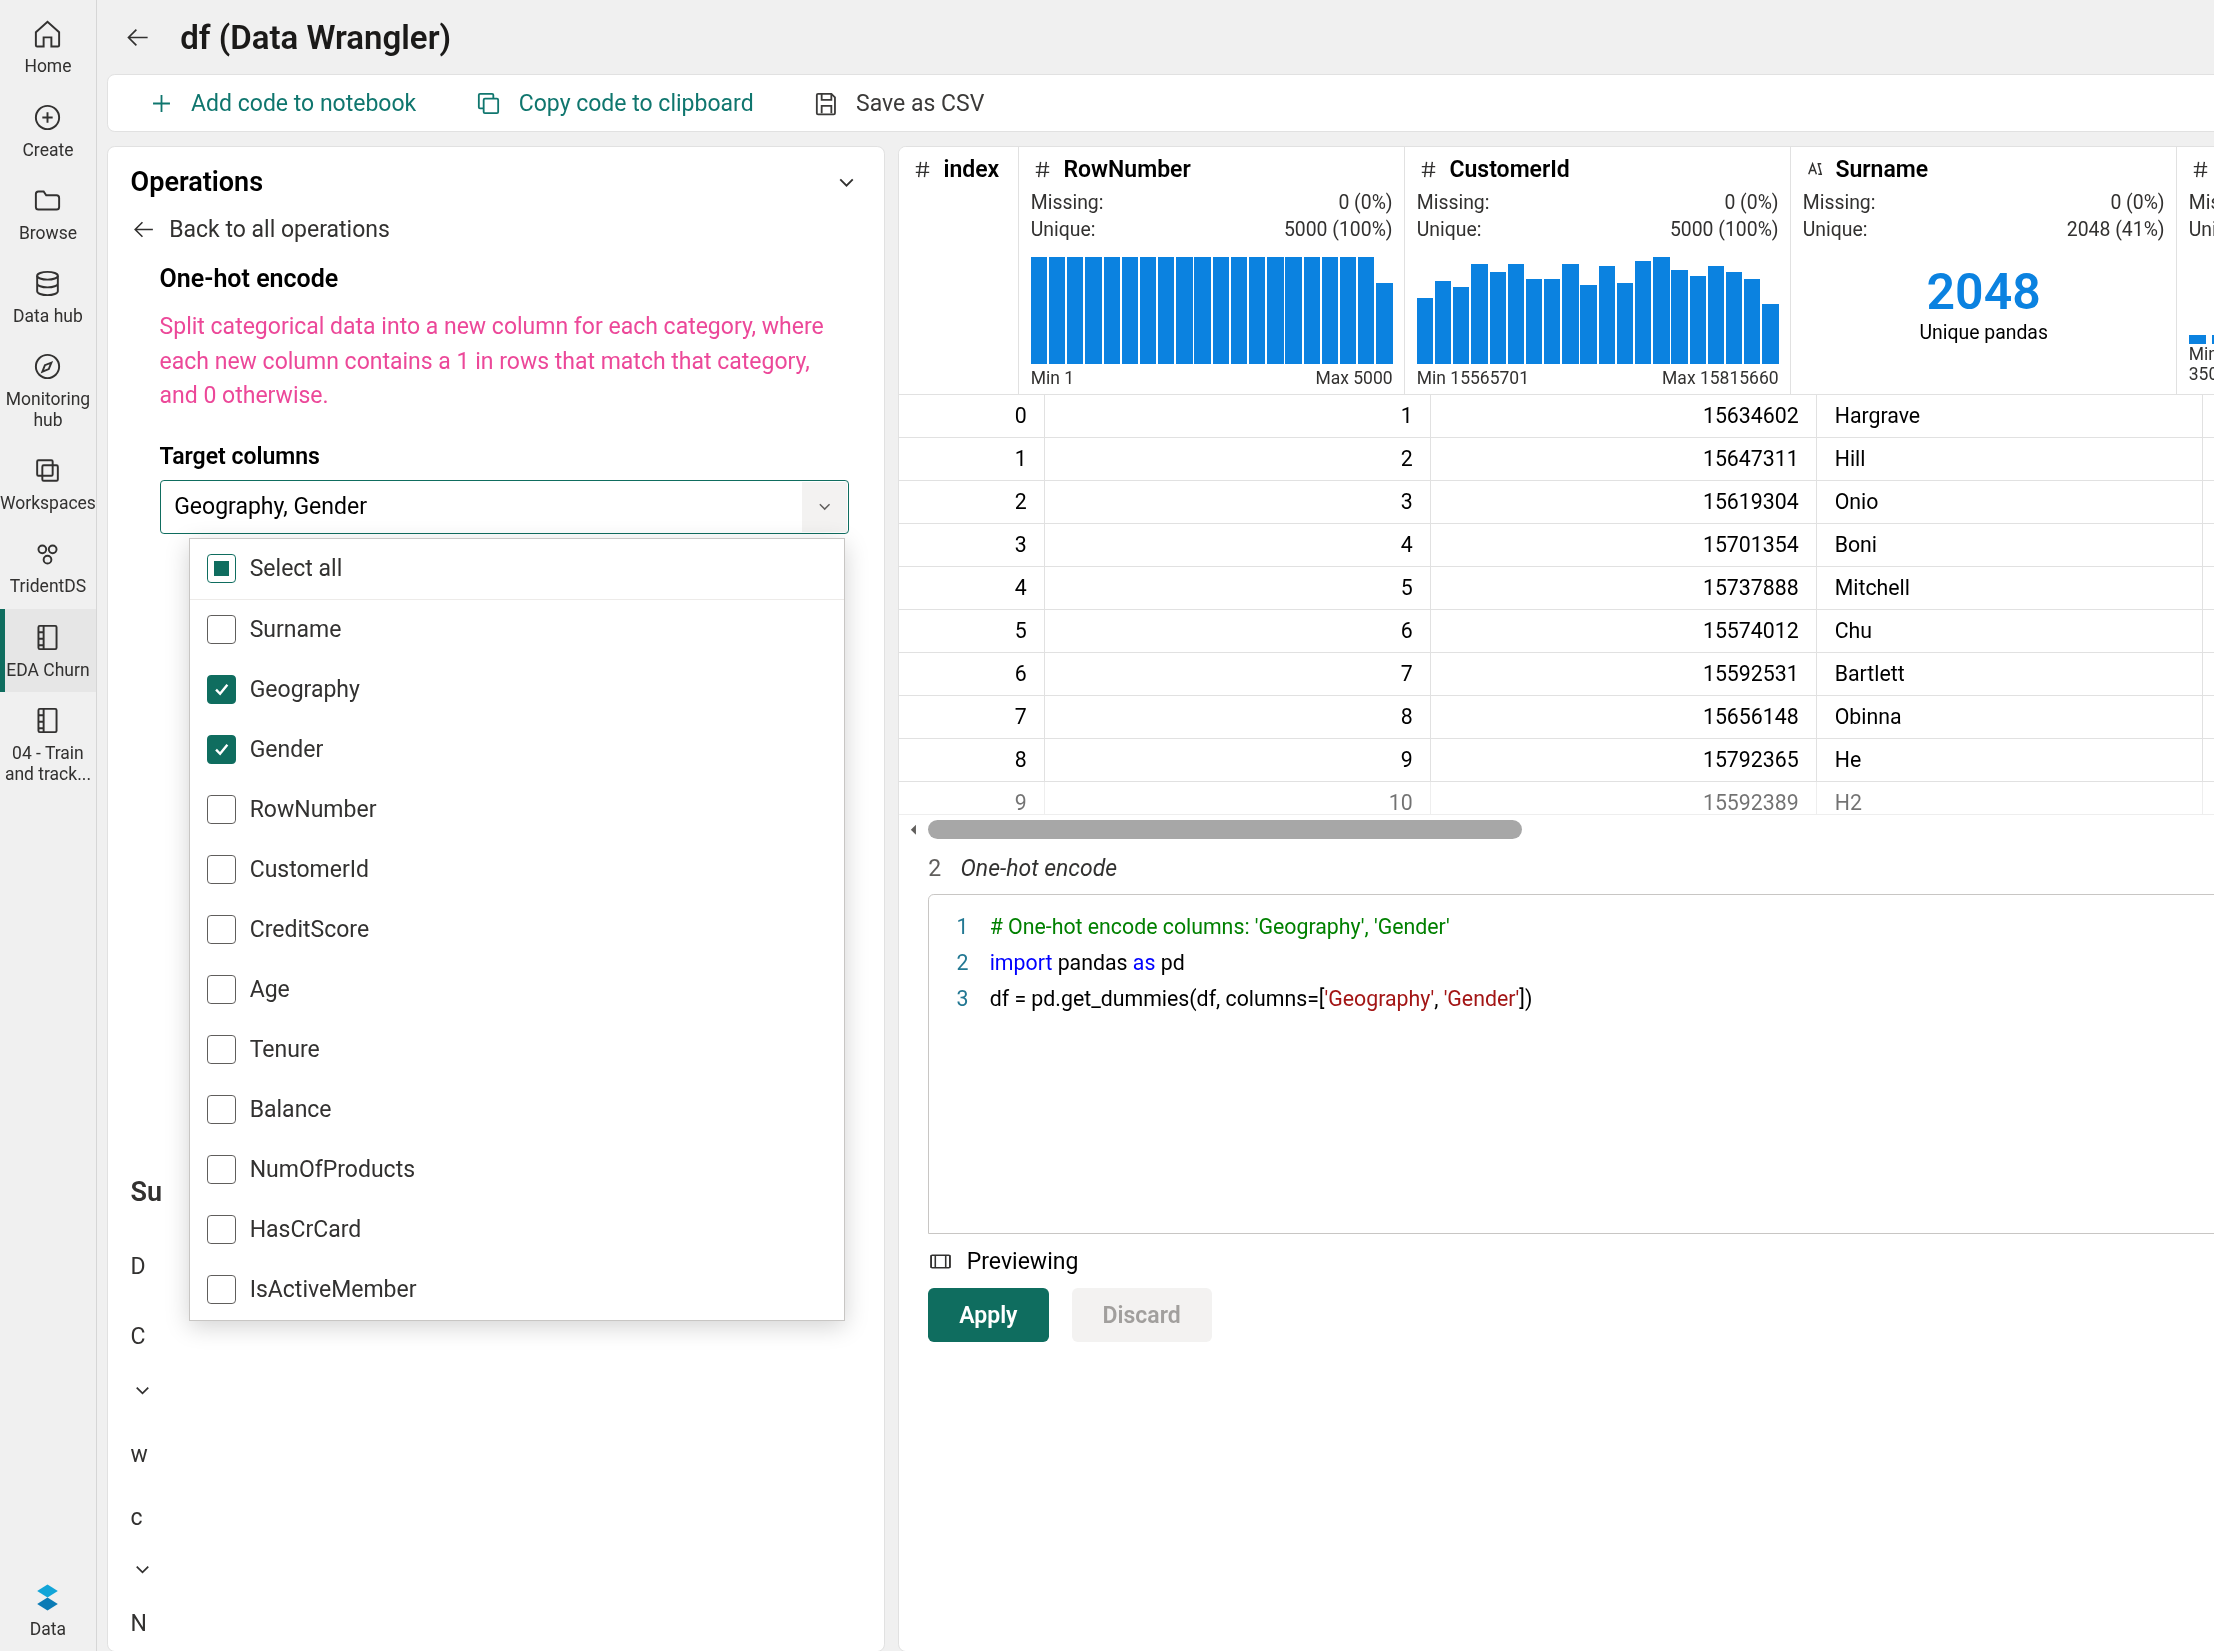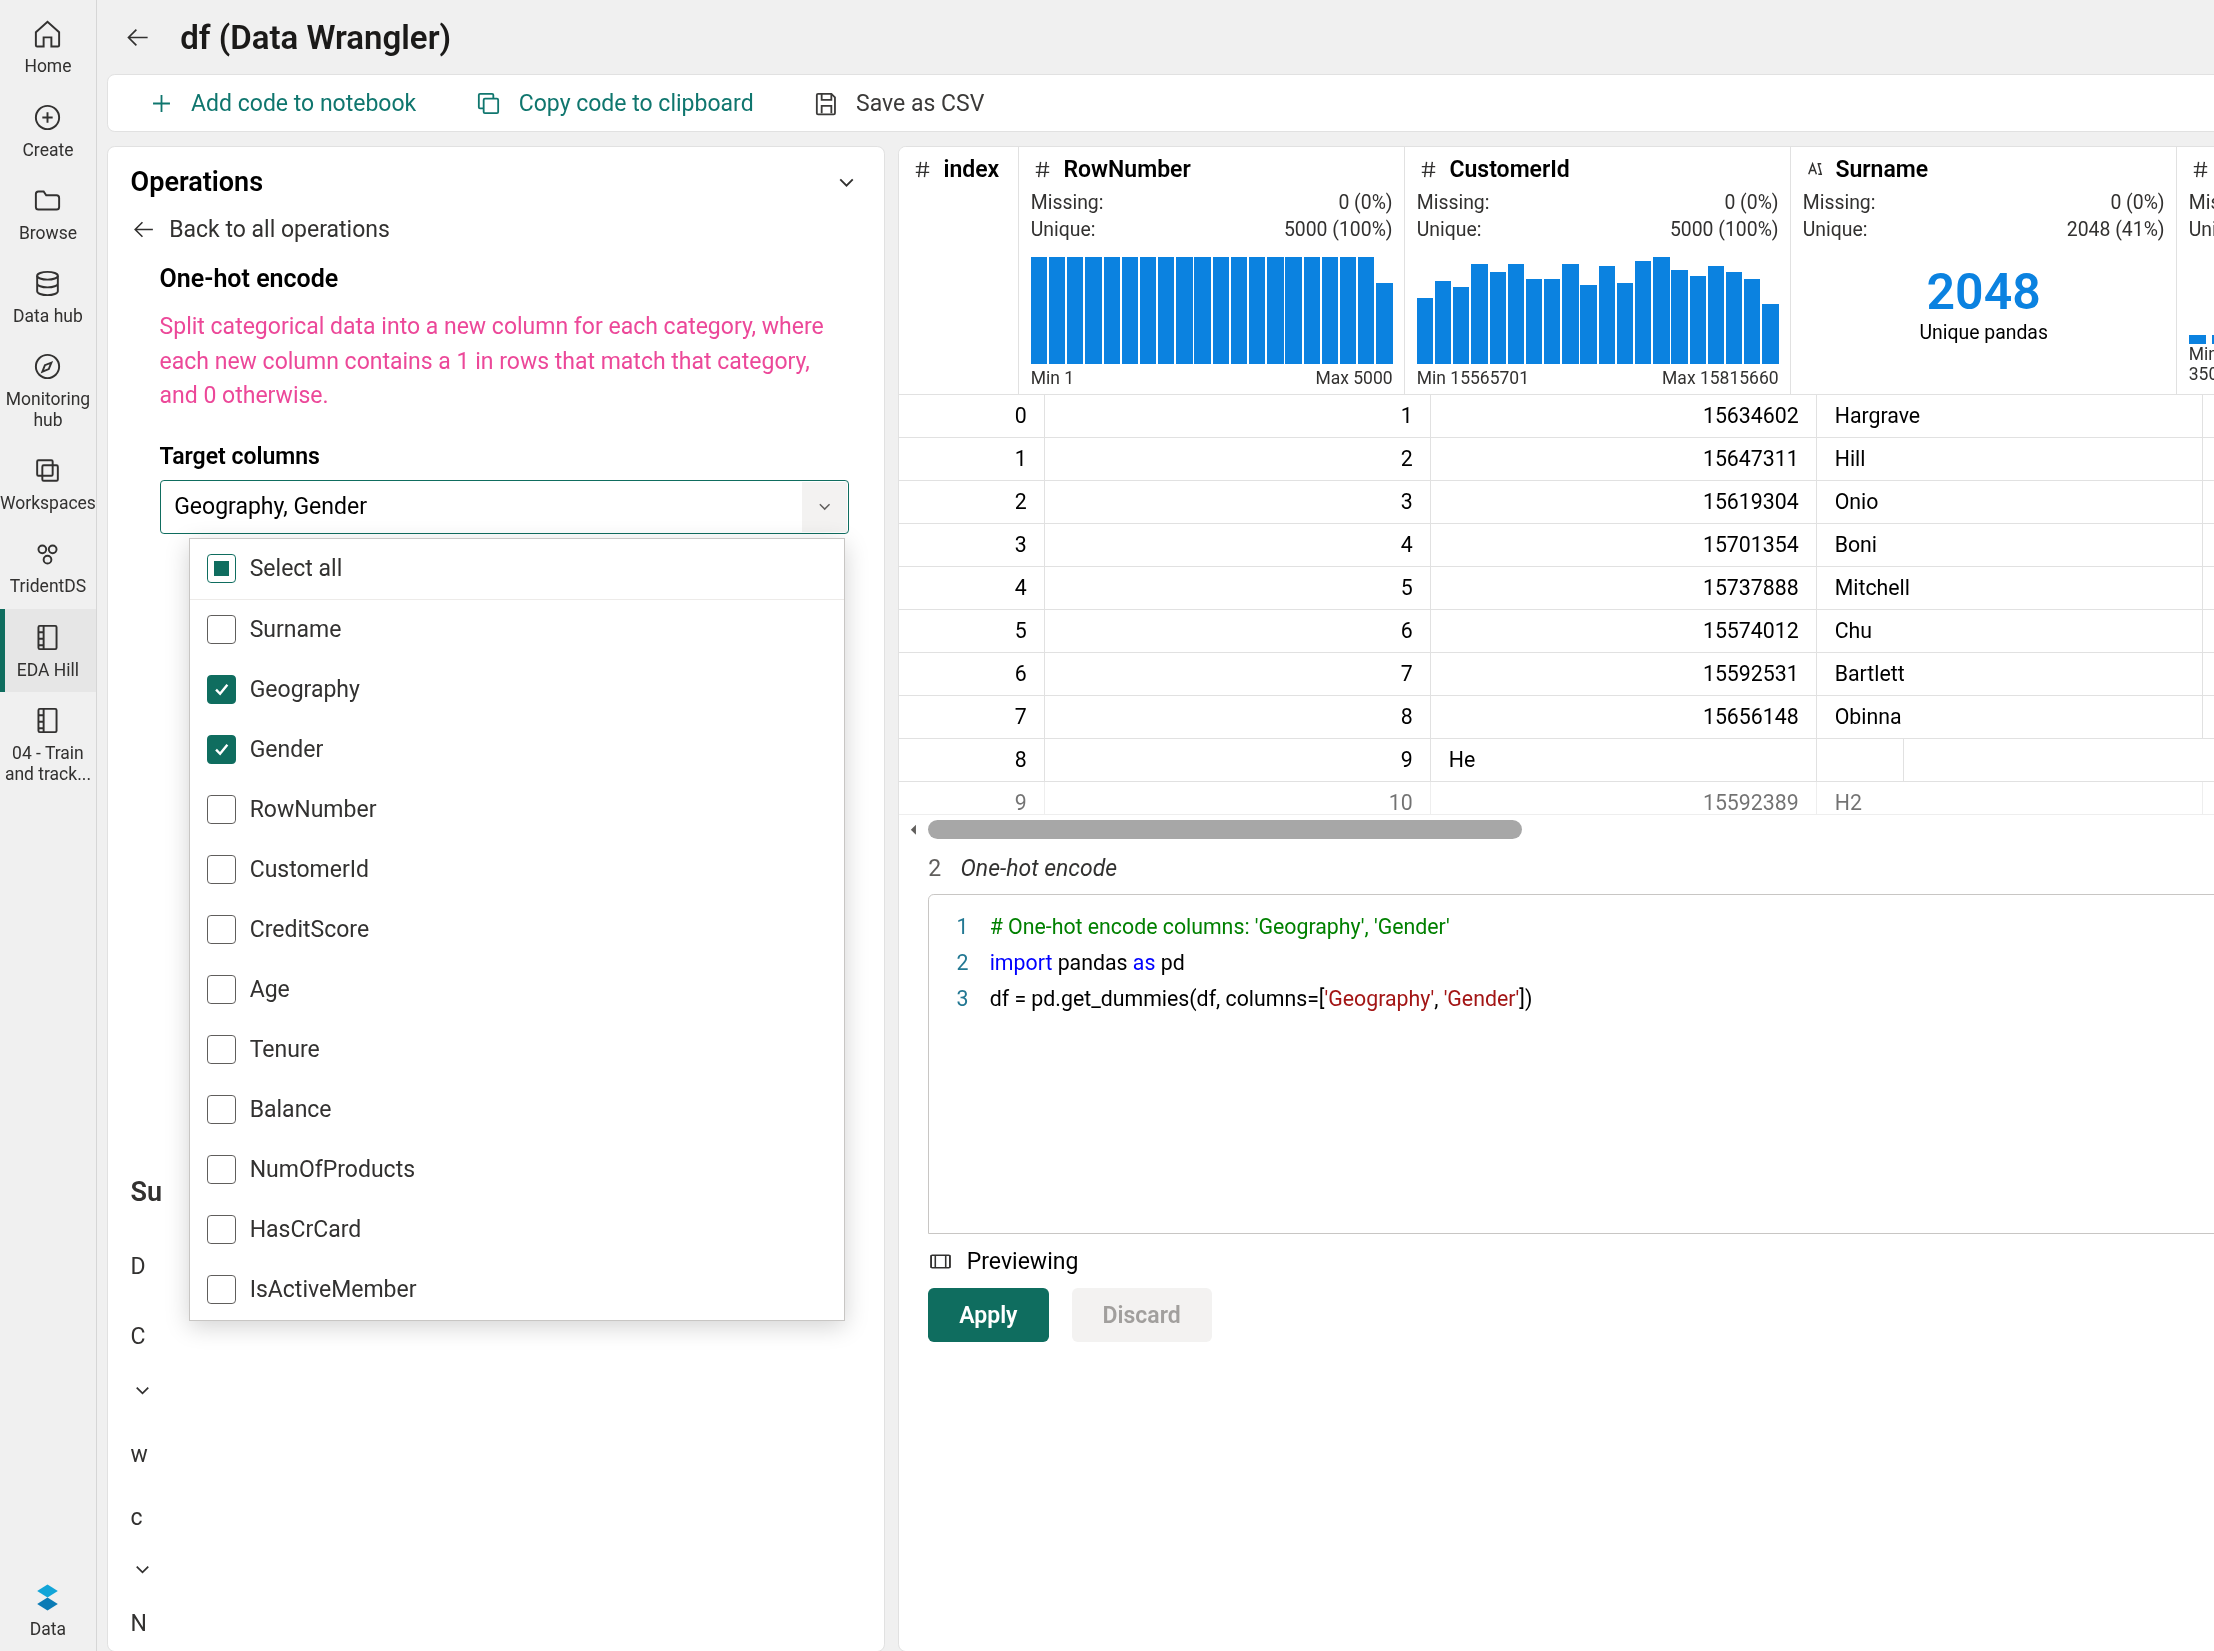--- a/index.html
+++ b/index.html
@@ -192,21 +192,21 @@
         </div>
       <span>TridentDS</span>
     </div>
     <div class="rail-item selected">
       <div class="icon">
           <svg viewBox="0 0 24 24">
             <rect x="5" y="3" width="14" height="18" rx="1"></rect>
             <path d="M9 3v18M5 8h4M5 13h4M5 18h4"></path>
           </svg>
         </div>
-      <span>EDA Hill</span>
+      <span>EDA Churn</span>
     </div>
     <div class="rail-item">
       <div class="icon">
           <svg viewBox="0 0 24 24">
             <rect x="5" y="3" width="14" height="18" rx="1"></rect>
             <path d="M9 3v18M5 8h4M5 13h4M5 18h4"></path>
           </svg>
         </div>
       <span>04 - Train and track...</span>
     </div>
@@ -556,20 +556,21 @@
             <div class="row">
               <div class="cell idx">7</div>
               <div class="cell num">8</div>
               <div class="cell num">15656148</div>
               <div class="cell txt">Obinna</div>
               <div class="cell" style="width:87px"></div>
             </div>
             <div class="row">
               <div class="cell idx">8</div>
               <div class="cell num">9</div>
+              <div class="cell num">15792365</div>
               <div class="cell txt">He</div>
               <div class="cell" style="width:87px"></div>
             </div>
             <div class="row faded">
               <div class="cell idx">9</div>
               <div class="cell num">10</div>
               <div class="cell num">15592389</div>
               <div class="cell txt">H2</div>
               <div class="cell" style="width:87px"></div>
             </div>

